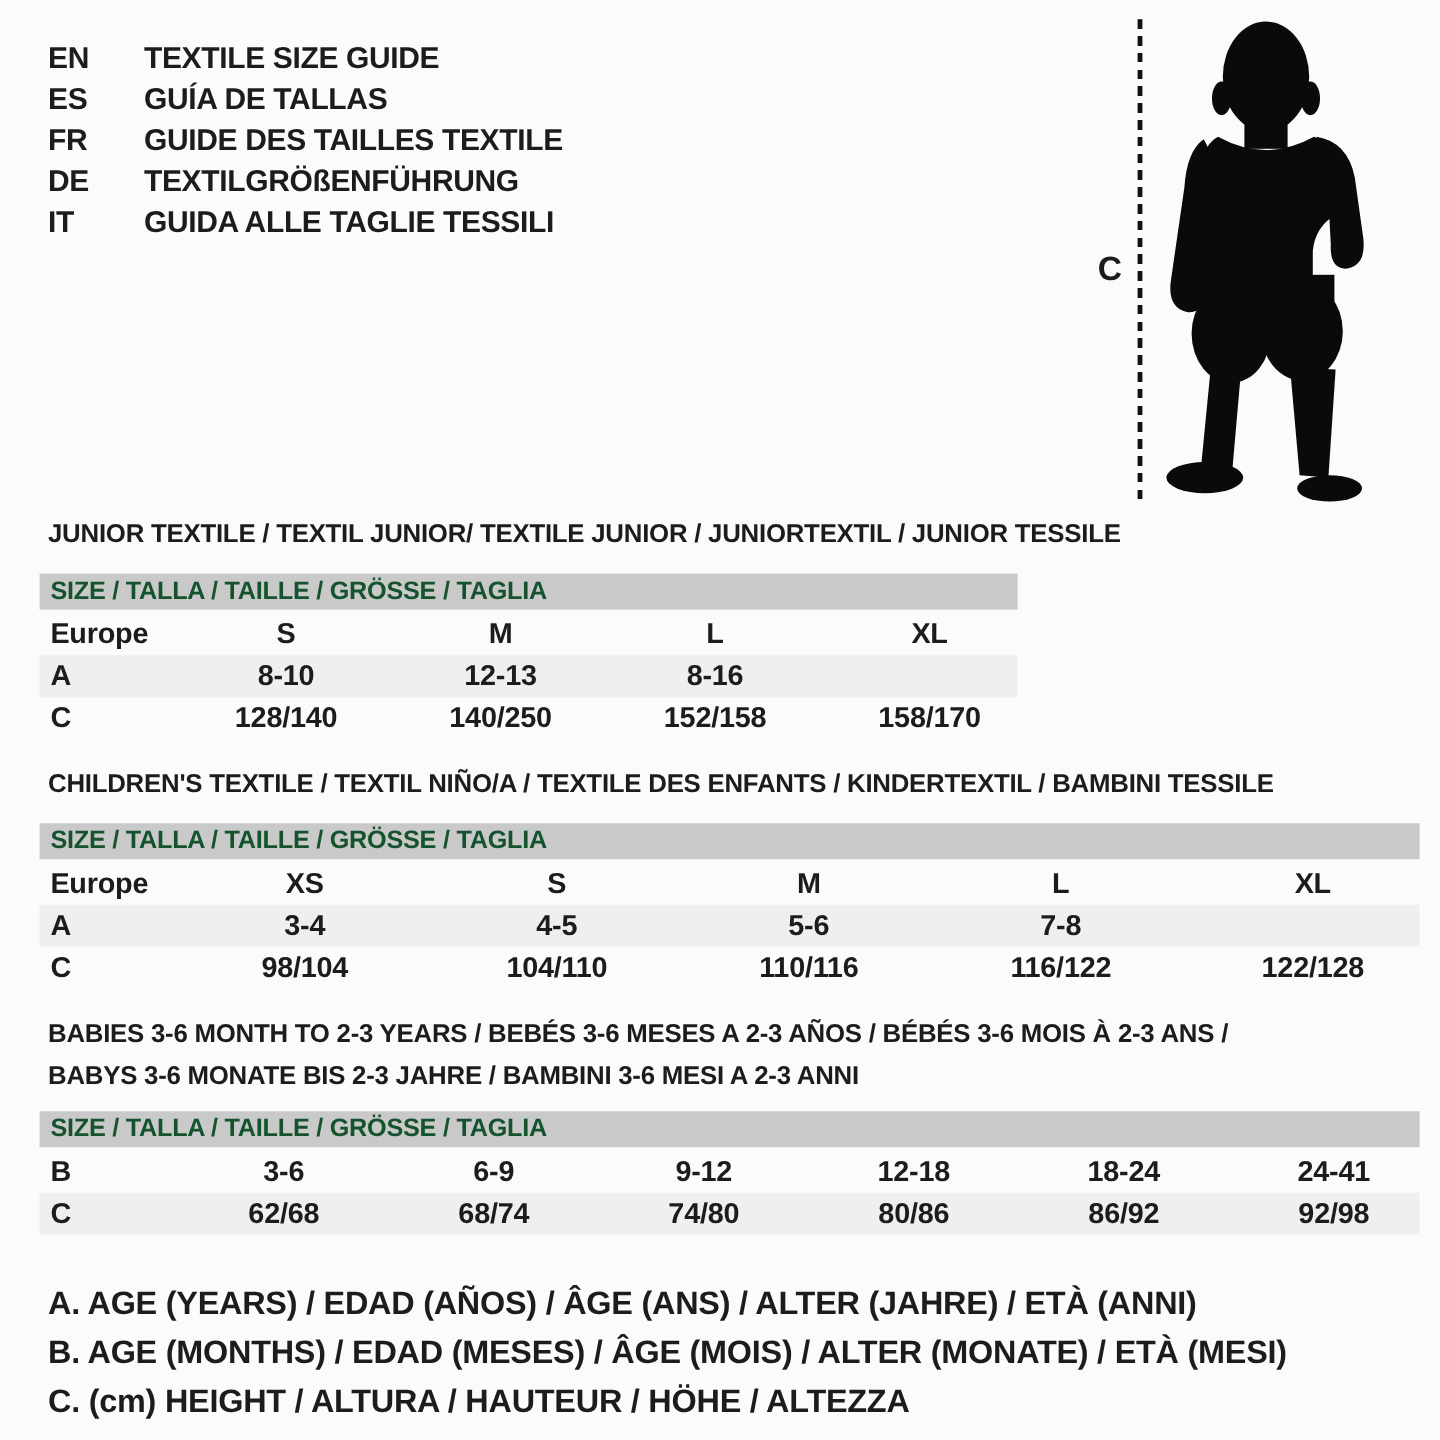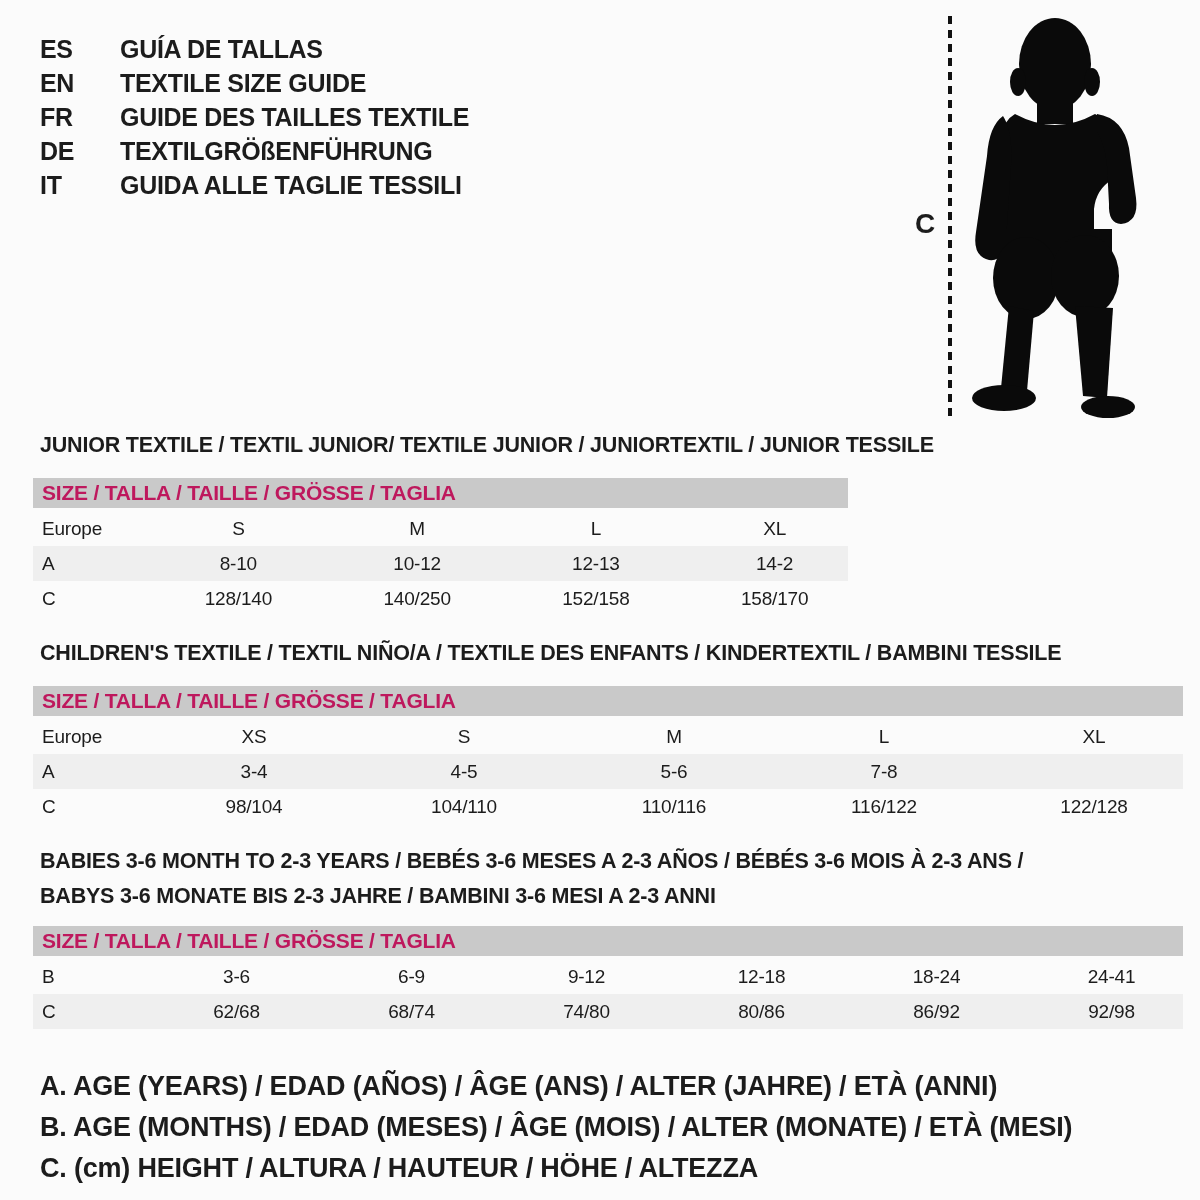--- a/index.html
+++ b/index.html
@@ -19,47 +19,47 @@
   .measure-label { position:absolute; left:908px; top:208px; width:34px; text-align:center;
     font-size:28px; font-weight:700; }
   .baby-svg { position:absolute; left:963px; top:14px; width:180px; height:405px; }
 
   
   .sec-title { position:absolute; left:40px; font-size:21.5px; font-weight:700;
     letter-spacing:-0.2px; white-space:nowrap; }
 
   
   .table { position:absolute; }
-  .thead { height:30px; line-height:30px; background:#c9c9c9; color:#be185d;
+  .thead { height:30px; line-height:30px; background:#c9c9c9; color:#14532d;
     font-size:21px; font-weight:700; padding-left:9px; letter-spacing:-0.2px; margin-bottom:3px; }
-  .trow { display:grid; height:35px; line-height:35px; font-size:19px; font-weight:400;gap:32px; }
+  .trow { display:grid; height:35px; line-height:35px; font-size:24px; font-weight:700;gap:32px; }
   .trow.alt { background:#efefef; }
   .t-junior .trow { grid-template-columns:100px repeat(4,1fr); }
   .t-children .trow { grid-template-columns:100px repeat(5,1fr); }
   .t-babies .trow { grid-template-columns:100px repeat(6,1fr); }
   .cell { text-align:center; letter-spacing:-0.2px; }
   .cell.label { text-align:left; padding-left:9px; }
 
   
   .legend { position:absolute; left:40px; top:1066px; }
   .legend-line { font-size:27px; font-weight:700; line-height:41px; letter-spacing:-0.2px; white-space:nowrap; }
 </style>
 </head>
 <body>
 
 <div class="page">
 
   <section class="langs">
     <div class="lang-row">
+      <span class="lang-code">EN</span>
+      <span class="lang-title">TEXTILE SIZE GUIDE</span>
+    </div>
+    <div class="lang-row">
       <span class="lang-code">ES</span>
       <span class="lang-title">GUÍA DE TALLAS</span>
-    </div>
-    <div class="lang-row">
-      <span class="lang-code">EN</span>
-      <span class="lang-title">TEXTILE SIZE GUIDE</span>
     </div>
     <div class="lang-row">
       <span class="lang-code">FR</span>
       <span class="lang-title">GUIDE DES TAILLES TEXTILE</span>
     </div>
     <div class="lang-row">
       <span class="lang-code">DE</span>
       <span class="lang-title">TEXTILGRÖßENFÜHRUNG</span>
     </div>
     <div class="lang-row">
@@ -95,23 +95,22 @@
     <div class="trow">
       <div class="cell label">Europe</div>
       <div class="cell">S</div>
       <div class="cell">M</div>
       <div class="cell">L</div>
       <div class="cell">XL</div>
     </div>
     <div class="trow alt">
       <div class="cell label">A</div>
       <div class="cell">8-10</div>
-      <div class="cell">10-12</div>
       <div class="cell">12-13</div>
-      <div class="cell">14-2</div>
+      <div class="cell">8-16</div>
     </div>
     <div class="trow">
       <div class="cell label">C</div>
       <div class="cell">128/140</div>
       <div class="cell">140/250</div>
       <div class="cell">152/158</div>
       <div class="cell">158/170</div>
     </div>
   </div>
 

